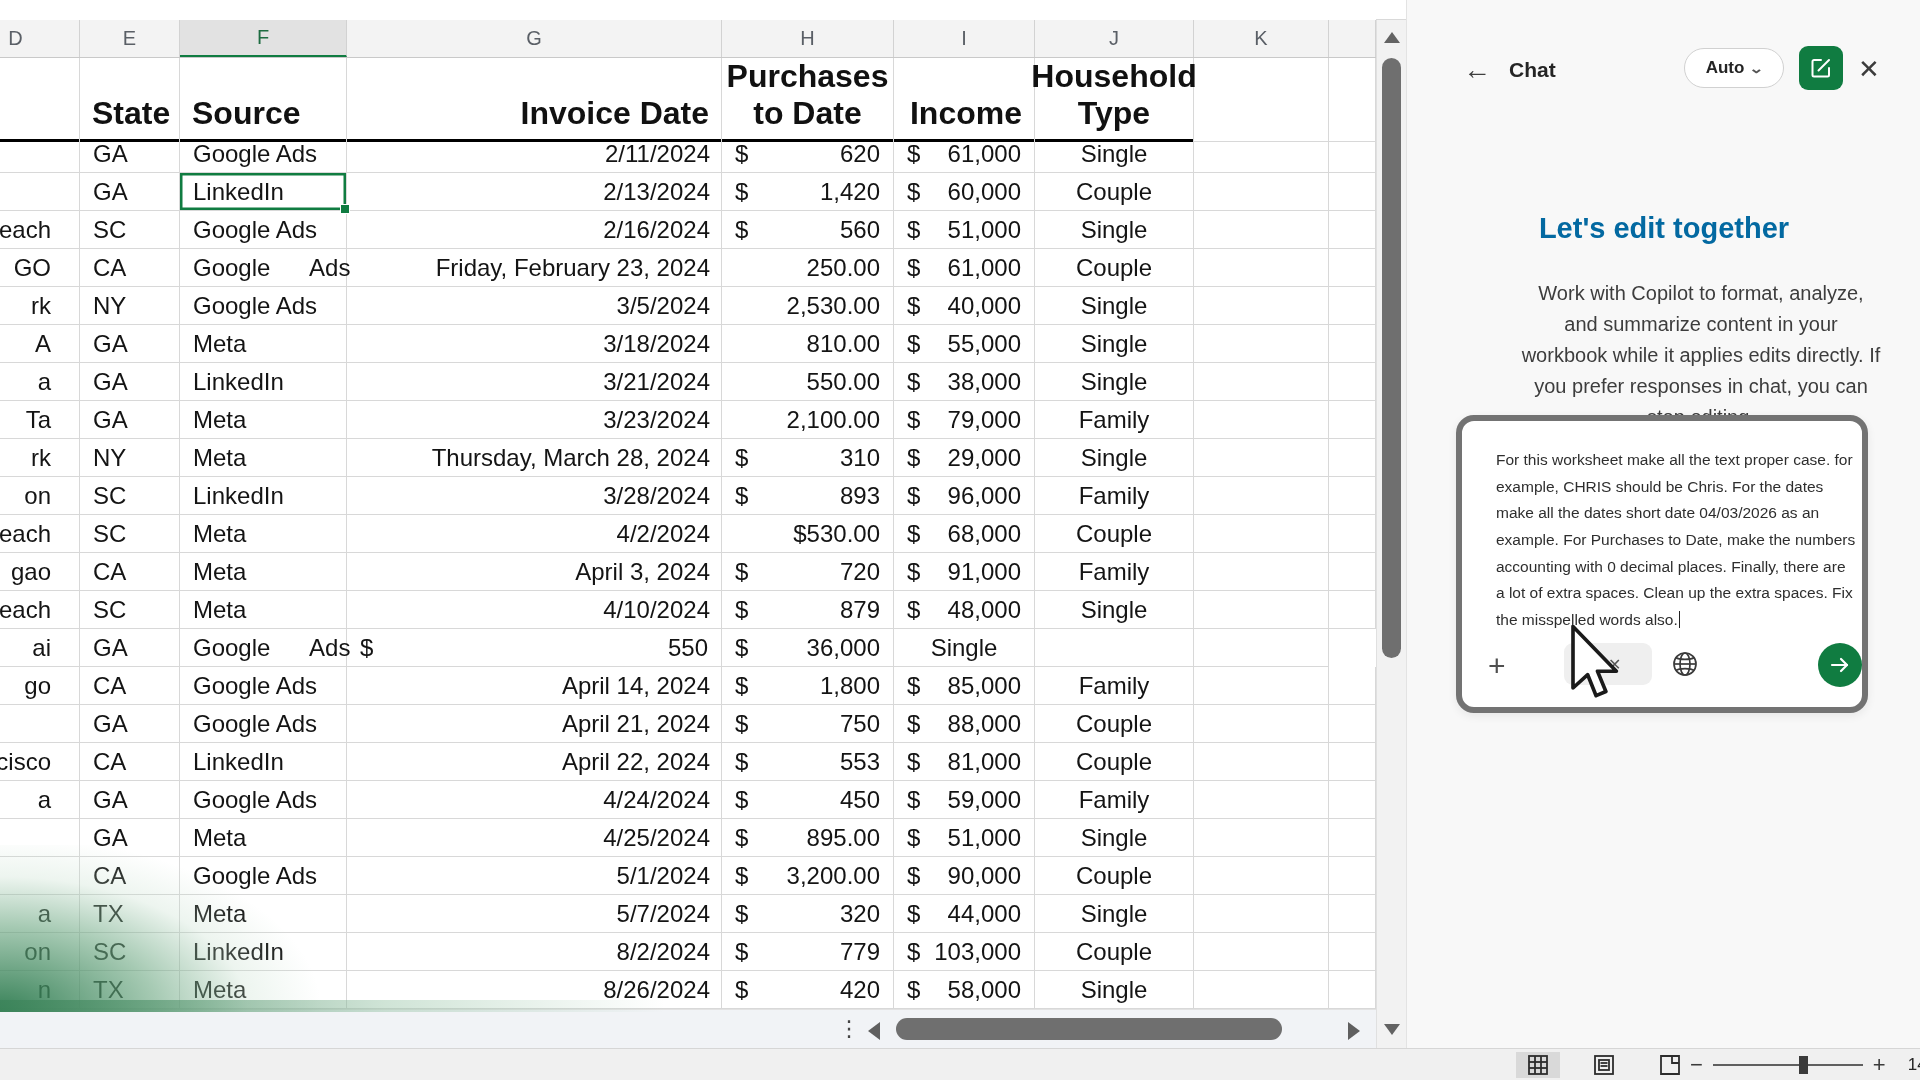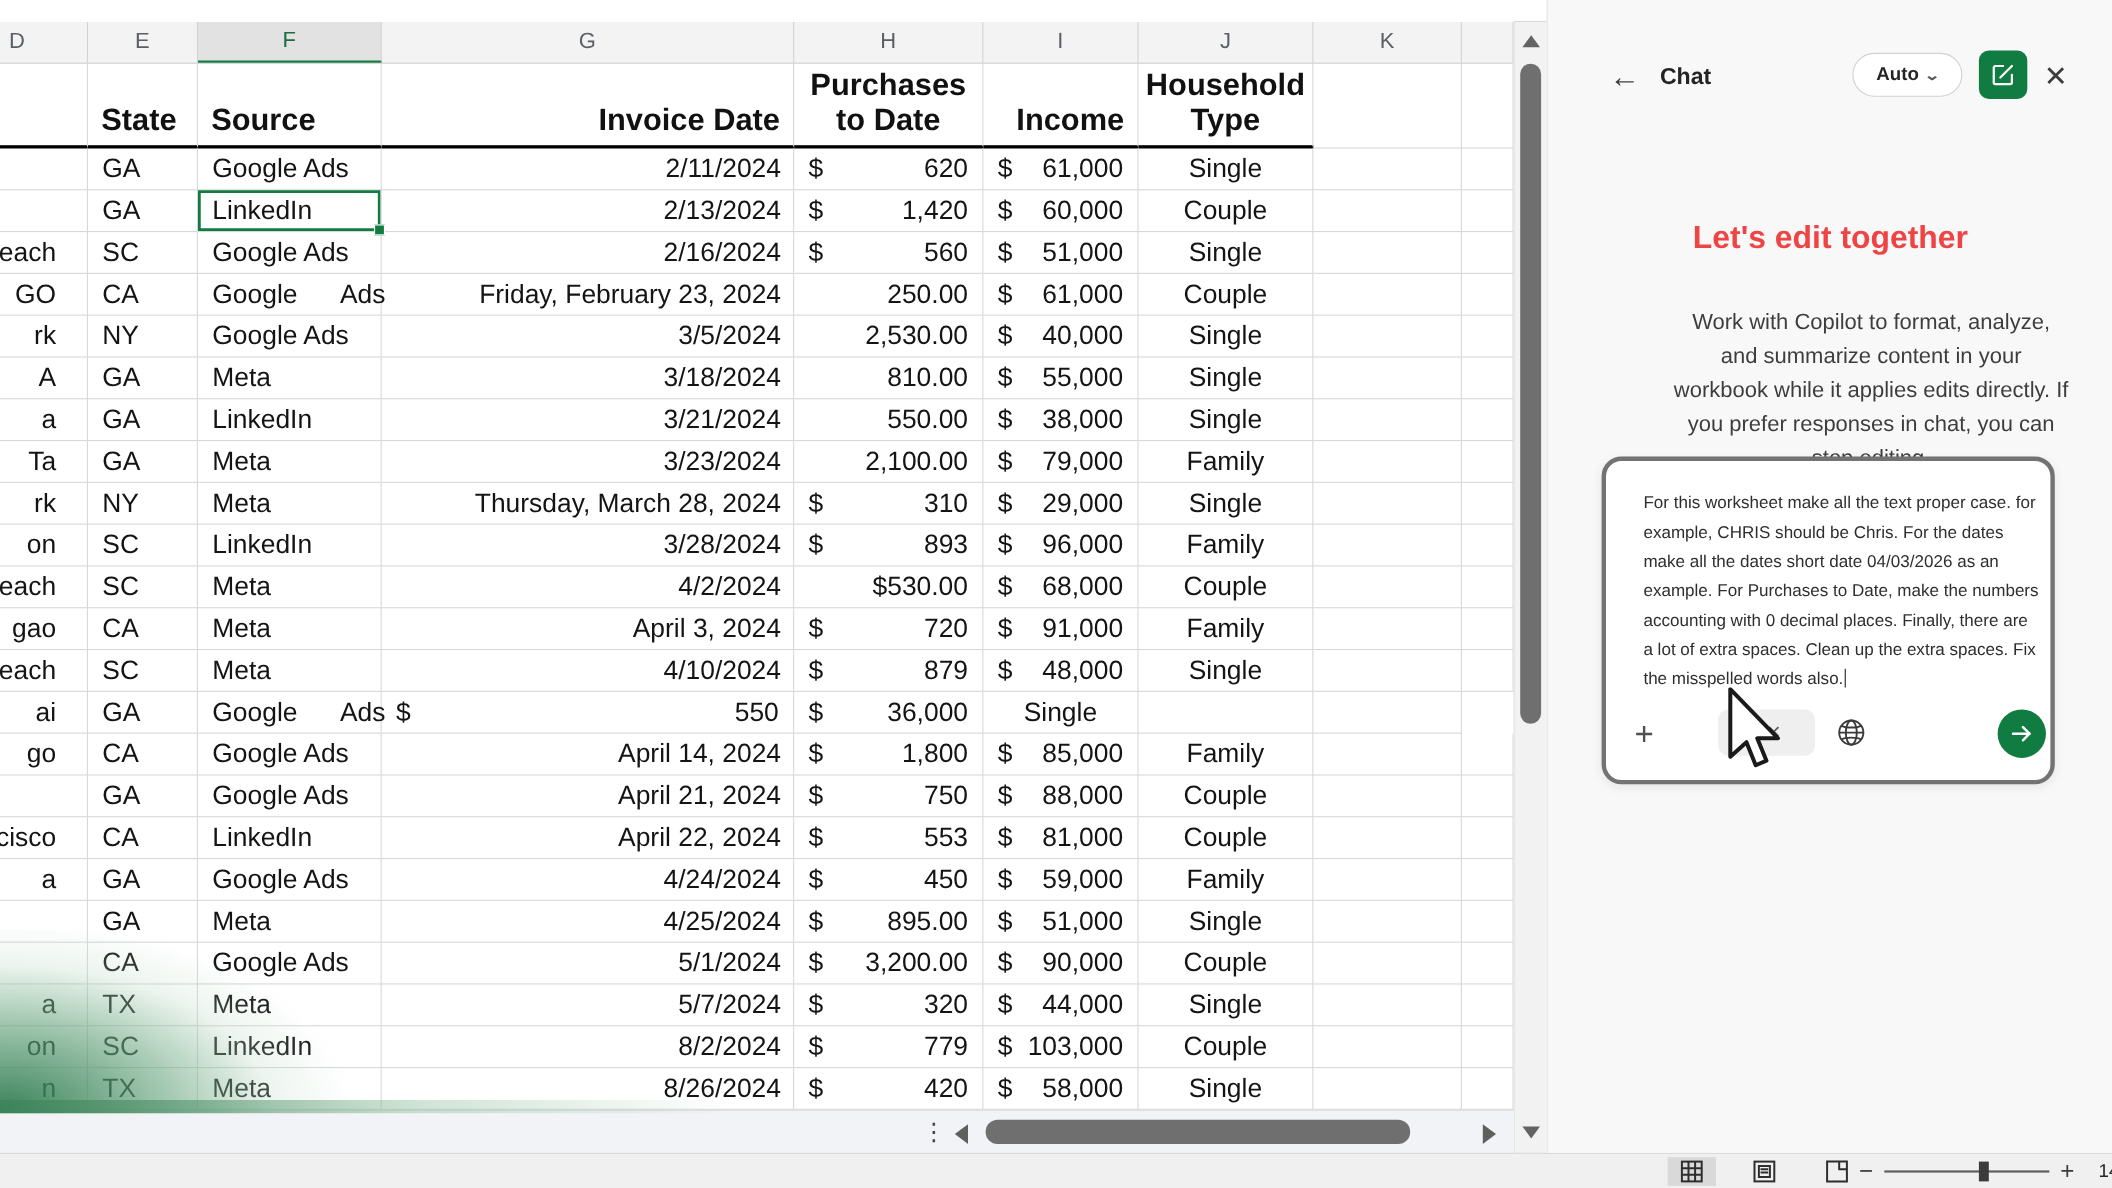--- a/index.html
+++ b/index.html
@@ -14,21 +14,21 @@
   .colheads { position:absolute; left:0; top:20px; width:1376px; height:38px; display:grid;
     grid-template-columns:80px 100px 167px 375px 172px 141px 159px 135px 47px;
     background:#f3f3f3; border-bottom:1px solid #c9c9c9; }
   .colhead { position:relative; display:flex; align-items:center; justify-content:center;
     color:#5a5f66; font-size:20px; border-right:1px solid #d2d2d2; overflow:hidden; }
   .colhead.clip span { position:relative; left:-24px; }
   .colhead.selcol { background:#e2e2e2; color:#1e6c41; border-bottom:2.5px solid #107C41; }
 
   .hdrrow { position:absolute; left:0; top:58px; width:1376px; height:77px; display:grid;
     grid-template-columns:80px 100px 167px 375px 172px 141px 159px 135px 47px; background:#fff; }
-  .hcell { font-weight:bold; color:#111; font-size:28px; display:flex; align-items:flex-end;
+  .hcell { font-weight:bold; color:#111; font-size:32px; display:flex; align-items:flex-end;
     padding-bottom:7px; border-right:1px solid #d8d8d8; border-bottom:3px solid #000;
     line-height:1.15; }
   .hcell.nob { border-bottom:1px solid #d8d8d8; }
   .h-left { justify-content:flex-start; padding-left:12px; }
   .h-right { justify-content:flex-end; padding-right:12px; text-align:right; }
   .h-center { justify-content:center; text-align:center; }
 
   #rows { position:absolute; left:0; top:135px; width:1652px; }
   .row { display:grid; grid-template-columns:80px 100px 167px 375px 172px 141px 159px 135px 47px;
     height:38px; }
@@ -100,27 +100,27 @@
   .back { position:absolute; left:56px; top:8px; font-size:28px; color:#3f3f3f; }
   .p-title { position:absolute; left:102px; top:12px; font-size:21px; font-weight:bold; color:#242424; }
   .auto-pill { position:absolute; left:277px; top:2px; width:100px; height:40px; background:#fff;
     border:1px solid #d1d1d1; border-radius:20px; display:flex; align-items:center;
     justify-content:center; gap:7px; font-size:17px; font-weight:bold; color:#242424; }
   .chev { font-size:13px; color:#555; transform:scaleX(1.4); }
   .newchat { position:absolute; left:392px; top:0px; width:44px; height:44px; background:#107C41;
     border-radius:9px; display:flex; align-items:center; justify-content:center; }
   .closex { position:absolute; left:451px; top:8px; font-size:26px; color:#3c3c3c; }
 
-  .welcome-title { position:absolute; left:0; top:200px; width:514px; text-align:center;
-    font-size:29px; font-weight:bold; color:#ef4444; }
+  .welcome-title { position:absolute; left:0; top:212px; width:514px; text-align:center;
+    font-size:29px; font-weight:bold; color:#0369a1; }
   .welcome-body { position:absolute; left:77px; top:278px; width:360px; text-align:center;
     font-size:20px; line-height:1.55; color:#3d3d3d;margin-left:37px; }
 
   .card { position:absolute; left:49px; top:415px; width:412px; height:298px; background:#fff;
-    border:4px solid #737373; border-radius:18px; box-shadow:0 3px 10px rgba(0,0,0,.07); }
+    border:6px solid #737373; border-radius:18px; box-shadow:0 3px 10px rgba(0,0,0,.07); }
   .card-text { position:absolute; left:34px; top:26px; width:360px; font-size:15.5px;
     line-height:1.72; color:#2e2e2e; }
   .caret { display:inline-block; width:1.5px; height:17px; background:#222;
     vertical-align:-3px; margin-left:1px; }
   .card-toolbar { position:absolute; left:0; bottom:18px; width:412px; height:48px; }
   .plus { position:absolute; left:26px; top:8px; font-size:30px; font-weight:300; color:#4f4f4f; }
   .ctx-pill { position:absolute; left:102px; top:2px; width:88px; height:42px; background:#efefef;
     border-radius:9px; display:flex; align-items:center; padding-left:12px; gap:8px; }
   .pill-x { font-size:16px; color:#555; }
   .globe { position:absolute; left:208px; top:8px; }

